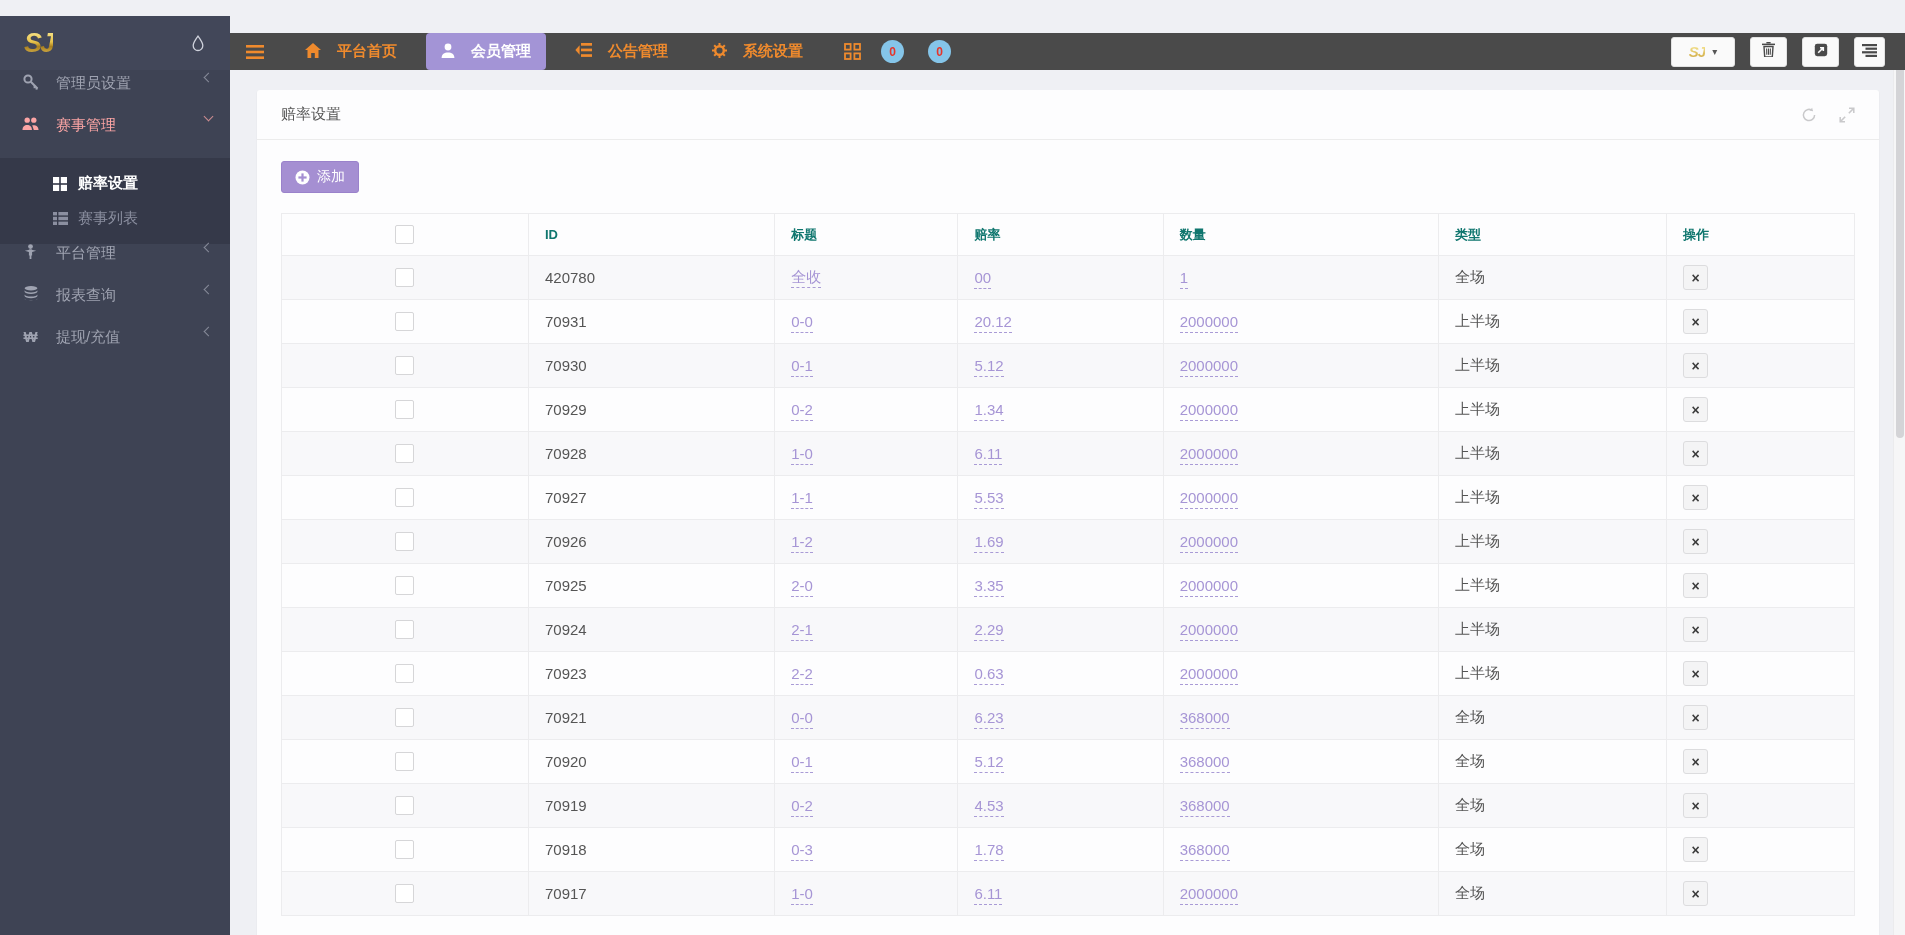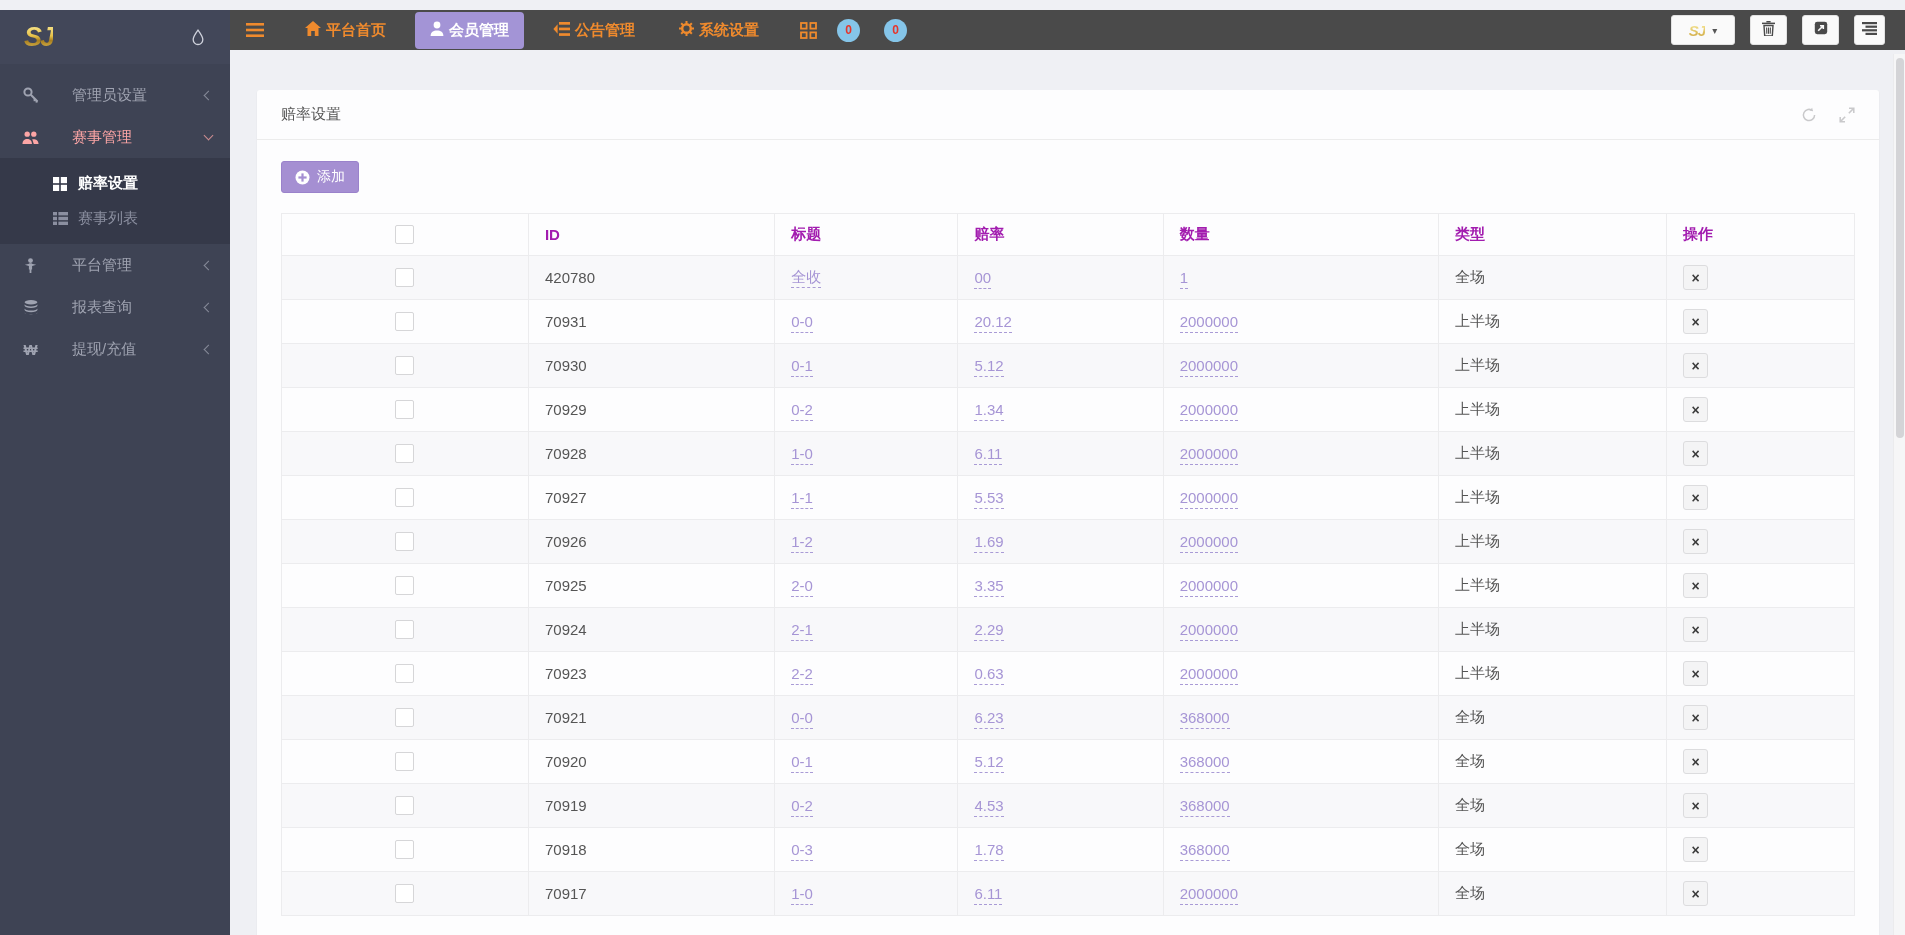--- a/index.html
+++ b/index.html
@@ -1,49 +1,49 @@
 <!DOCTYPE html>
 <html><head>
 <meta charset="utf-8">
 <style>
   * { margin:0; padding:0; box-sizing:border-box; }
   html,body { width:1905px; height:935px; overflow:hidden;
     font-family:"Liberation Sans","DejaVu Sans",sans-serif; background:#eff0f4; }
 
   
-  .topbar { position:absolute; top:10px; left:0; width:1905px; height:40px; display:flex; z-index:10; }
+  .topbar { position:absolute; top:0; left:0; width:1905px; height:70px; display:flex; z-index:10;align-items:flex-end; }
   .brand { width:230px; height:54px; background:#424759; display:flex; align-items:center;
     justify-content:space-between; padding:0 26px 0 24px; flex:0 0 auto; }
   .logo-text { font-size:27px; font-weight:900; font-style:italic; letter-spacing:-2px;
     background:linear-gradient(180deg,#fdf0a0 0%,#e7c24a 45%,#a97f1f 60%,#f3d468 100%);
     -webkit-background-clip:text; background-clip:text; color:transparent; }
   .droplet svg { display:block; }
   .topnav { flex:1; background:#4a4a4a; display:flex; align-items:center; padding:0 20px 0 16px; }
   .burger { color:#ef8a2d; margin-right:26px; display:flex; cursor:pointer; }
-  .nav-item { display:flex; align-items:center; gap:5px; color:#ef8a2d; font-size:15px; font-weight:700;
+  .nav-item { display:flex; align-items:center; gap:16px; color:#ef8a2d; font-size:15px; font-weight:700;
     padding:9px 15px; border-radius:4px; margin-right:14px; cursor:pointer; white-space:nowrap; }
   .nav-item.active { background:#a394d6; color:#fff; }
   .nav-item svg { flex:0 0 auto; }
   .nav-grid { color:#ef8a2d; margin:0 20px 0 12px; display:flex; cursor:pointer; }
   .badge { width:23px; height:23px; border-radius:50%; background:#85c5e9; color:#e5352b;
     font-size:12px; font-weight:700; display:flex; align-items:center; justify-content:center;
     margin-right:24px; cursor:pointer; }
   .top-right { margin-left:auto; display:flex; align-items:center; gap:15px; }
   .tr-btn { height:30px; background:#fafafa; border:1px solid #e2e2e2; border-radius:3px;
     display:flex; align-items:center; justify-content:center; gap:7px; color:#4a4a4a;
     cursor:pointer; padding:0 9px; }
   .tr-btn .mini-logo { font-size:15px; font-weight:900; font-style:italic; letter-spacing:-1px;
     background:linear-gradient(180deg,#fdf0a0,#caa23a); -webkit-background-clip:text;
     background-clip:text; color:transparent; }
   .caret-down { font-size:10px; color:#555; }
 
   
   .sidebar { position:absolute; top:54px; left:0; width:230px; height:881px; background:#3e4354; padding-top:20px; }
-  .side-item { height:42px; display:flex; align-items:center; padding:0 18px 0 22px;
-    color:#9fa3b1; font-size:15px; cursor:pointer;gap:16px; }
+  .side-item { height:42px; display:flex; align-items:flex-start; padding:0 18px 0 22px;
+    color:#9fa3b1; font-size:15px; cursor:pointer; }
   .side-item .s-ico { width:17px; display:flex; justify-content:center; margin-right:17px; }
   .side-item .s-label { flex:1; }
   .side-item.open { color:#fca5a5; }
   .chev { width:7px; height:7px; border-right:1.6px solid currentColor; border-bottom:1.6px solid currentColor;
     display:inline-block; opacity:.75; }
   .chev.left { transform:rotate(135deg); }
   .chev.down { transform:rotate(45deg); margin-top:-3px; }
   .submenu { background:#353949; padding:8px 0; }
   .sub-item { height:35px; display:flex; align-items:center; padding-left:52px;
     color:#8b8fa0; font-size:15px; cursor:pointer; }
@@ -61,21 +61,21 @@
   .card-tools { display:flex; gap:22px; color:#c9c9cb; }
   .card-tools span { display:flex; cursor:pointer; }
   .card-body { padding:21px 24px; }
   .btn-add { background:#a58fd2; border:1px solid #9a82cb; color:#fff; font-size:14px;
     border-radius:3px; padding:6px 13px; display:inline-flex; align-items:center; gap:7px;
     cursor:pointer; margin-bottom:20px; font-family:inherit; }
 
   
   table { width:100%; border-collapse:collapse; table-layout:fixed; font-size:15px; }
   th, td { border:1px solid #ececee; text-align:left; padding:0 0 0 16px; }
-  th { height:42px; color:#a21caf; font-weight:700; font-size:15px; }
+  th { height:42px; color:#0f766e; font-weight:700; font-size:13px; }
   td { height:44px; color:#555; }
   tbody tr:nth-child(odd) { background:#f8f8fa; }
   .c-check { text-align:center; padding:0; }
   .checkbox { width:19px; height:19px; background:#fff; border:1px solid #d6d6d8; border-radius:2px;
     display:inline-block; vertical-align:middle; cursor:pointer; }
   .edit-link { color:#a695d5; text-decoration:none; border-bottom:1px dashed #a99bd6;
     padding-bottom:2px; cursor:pointer; }
   .del-btn { background:#f4f4f5; border:1px solid #dcdcde; border-radius:3px; width:25px; height:25px;
     display:inline-flex; align-items:center; justify-content:center; cursor:pointer;
     color:#3c3c3c; font-weight:700; font-size:14px; line-height:1; font-family:inherit; }

